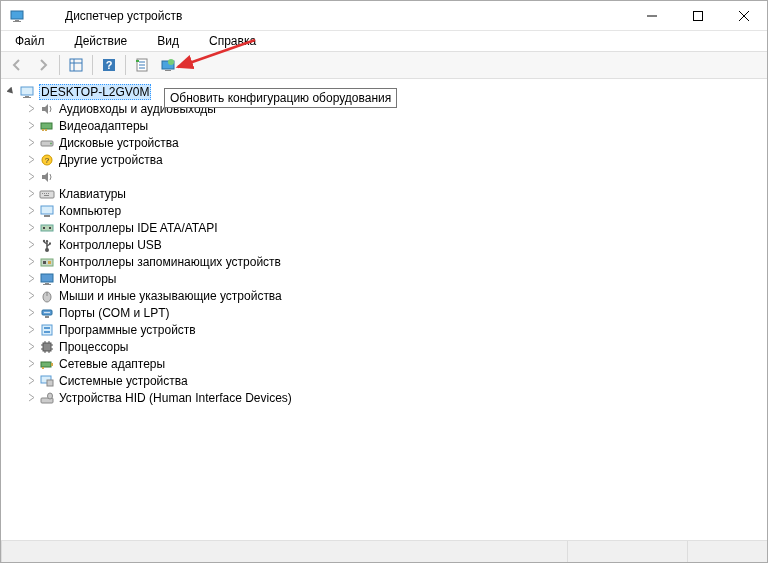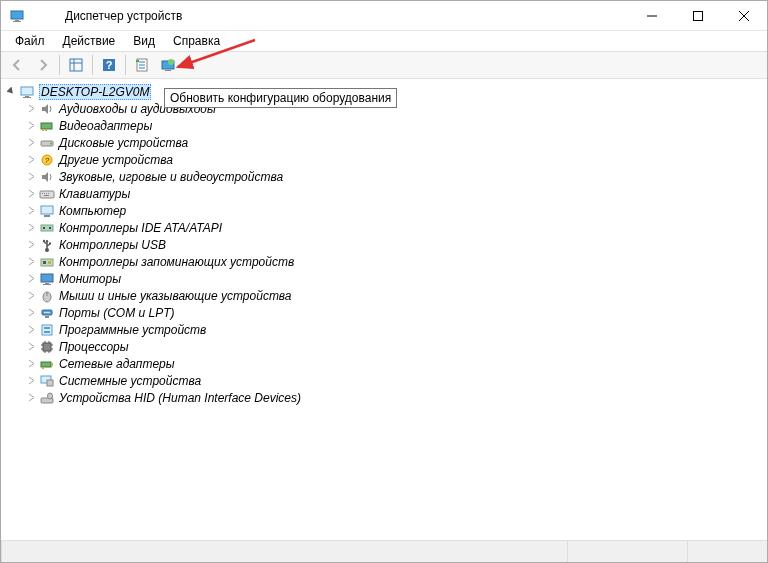--- a/index.html
+++ b/index.html
@@ -4,30 +4,30 @@
 <style>
 * { box-sizing: border-box; margin: 0; padding: 0; }
 body { font-family: "Segoe UI", Tahoma, sans-serif; font-size: 12px; background: #fff; width: 768px; height: 563px; overflow: hidden; position: relative; }
 .window { border: 1px solid #aaa; width: 768px; height: 563px; display: flex; flex-direction: column; background: #fff; }
 .titlebar { height: 30px; display: flex; align-items: center; padding: 0 0 0 8px; border-bottom: 1px solid #e5e5e5; gap: 34px; }
 .titlebar-icon { width: 16px; height: 16px; margin-right: 6px; }
 .titlebar-text { flex: 1; font-size: 12px; color: #000; }
 .window-controls { display: flex; height: 100%; }
 .win-btn { width: 46px; display: flex; align-items: center; justify-content: center; cursor: default; }
 .win-btn svg { width: 10px; height: 10px; }
-.menubar { height: 20px; display: flex; align-items: center; padding: 0 6px; gap: 2px; }
+.menubar { height: 20px; display: flex; align-items: center; padding: 0 6px; gap: 14px; }
 .menu-item { padding: 2px 8px; font-size: 12px; cursor: default; }
 .toolbar { height: 28px; border-top: 1px solid #e0e0e0; border-bottom: 1px solid #e0e0e0; background: #f7f7f7; display: flex; align-items: center; padding: 0 4px; gap: 2px; position: relative; }
 .tool-btn { width: 24px; height: 22px; display: flex; align-items: center; justify-content: center; border: 1px solid transparent; }
 .tool-btn.disabled { opacity: 0.45; }
 .tool-sep { width: 1px; height: 20px; background: #ccc; margin: 0 2px; }
 .tool-btn svg { width: 16px; height: 16px; }
 .content { flex: 1; overflow: auto; padding: 4px 2px; position: relative; }
 .tree { list-style: none; font-size: 12px; }
-.tree-row { display: flex; align-items: center; height: 17px; padding-left: 6px; white-space: nowrap; font-style: italic; }
+.tree-row { display: flex; align-items: center; height: 17px; padding-left: 6px; white-space: nowrap; }
 .expander { width: 12px; height: 12px; display: flex; align-items: center; justify-content: center; margin-right: 2px; }
 .expander svg { width: 9px; height: 9px; }
 .node-icon { width: 16px; height: 16px; margin-right: 4px; flex-shrink: 0; }
 .tree-row.root { padding-left: 2px; }
 .tree-row.child { padding-left: 22px; }
 .selected-label { background: #cde8ff; border: 1px dotted #3399ff; padding: 0 1px; }
 .tooltip { position: absolute; left: 164px; top: 88px; background: #fff; border: 1px solid #767676; padding: 2px 5px; font-size: 12px; z-index: 10; }
 .arrow { position: absolute; left: 170px; top: 35px; z-index: 20; pointer-events: none; }
 .statusbar { height: 22px; border-top: 1px solid #e0e0e0; background: #f0f0f0; display: flex; }
 .status-cell { border-left: 1px solid #ddd; height: 100%; }
@@ -185,21 +185,20 @@
       <li class="tree-row child">
           <span class="expander">
             <svg viewBox="0 0 9 9">
               <path d="M2 1 L7 4.5 L2 8" fill="none" stroke="#a6a6a6" stroke-width="1"></path>
             </svg>
           </span>
           <span class="node-icon"><svg viewBox="0 0 16 16">
               <path d="M3 6 L6 6 L9 3 L9 13 L6 10 L3 10 Z" fill="#888"></path>
               <path d="M11 5 Q13 8 11 11" fill="none" stroke="#888"></path>
             </svg></span>
-          <span>Звуковые, игровые и видеоустройства</span>
         </li>
       <li class="tree-row child">
           <span class="expander">
             <svg viewBox="0 0 9 9">
               <path d="M2 1 L7 4.5 L2 8" fill="none" stroke="#a6a6a6" stroke-width="1"></path>
             </svg>
           </span>
           <span class="node-icon"><svg viewBox="0 0 16 16">
               <rect x="1" y="5" width="14" height="7" fill="#ddd" stroke="#888" rx="1"></rect>
               <rect x="3" y="7" width="1" height="1" fill="#888"></rect>

